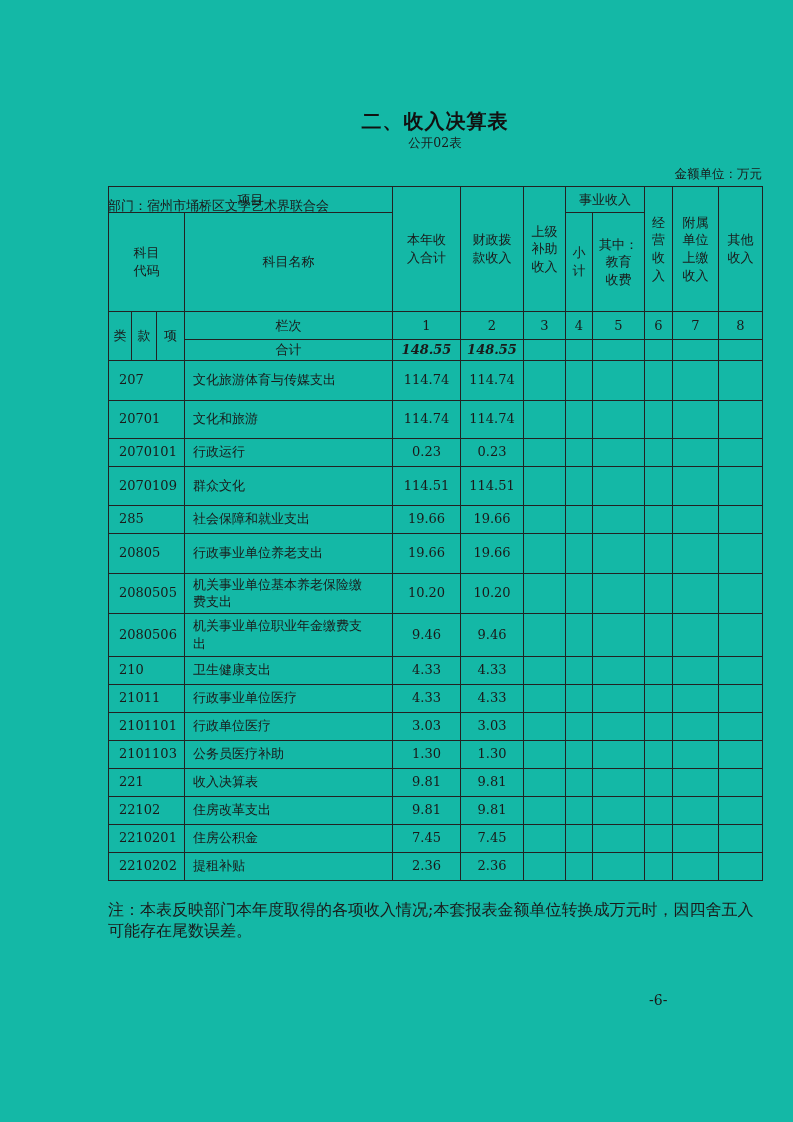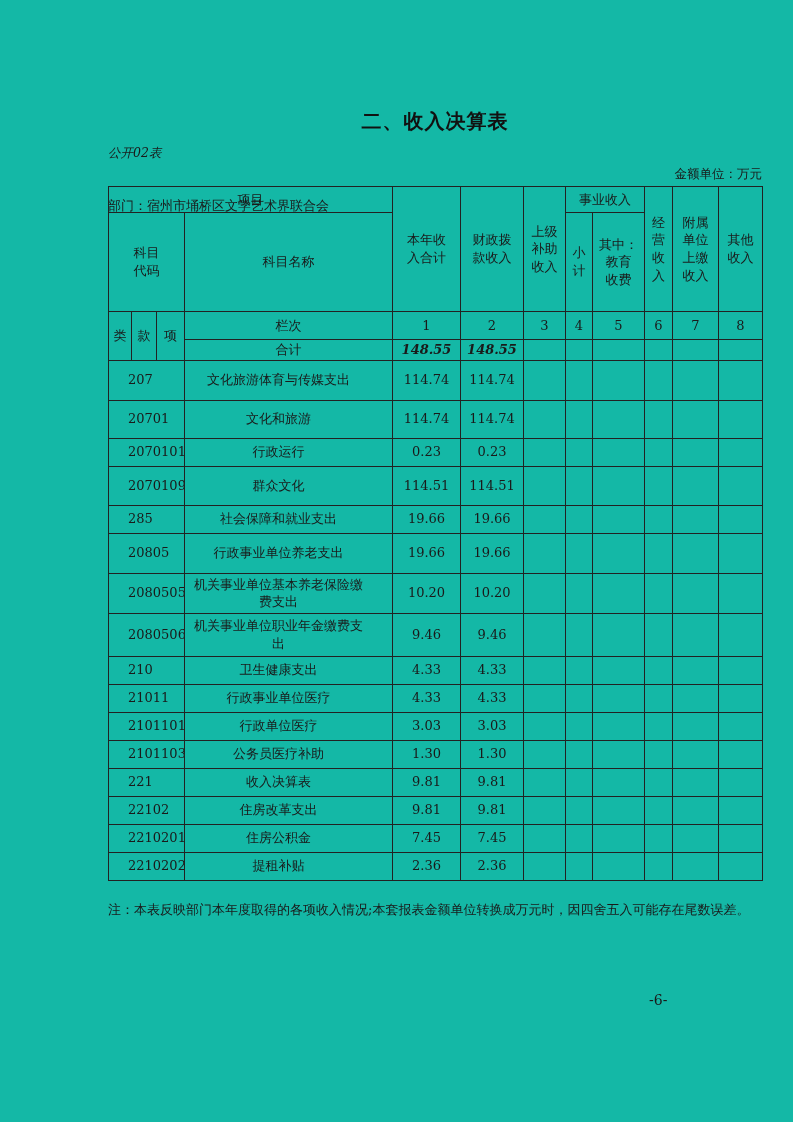--- a/index.html
+++ b/index.html
@@ -15,22 +15,22 @@
     overflow:hidden;
   }
   .title {
     position:absolute; top:108px; left:108px; width:654px;
     text-align:center;
     font-family:"Liberation Sans","DejaVu Sans",sans-serif;
     font-weight:bold; font-size:20px; letter-spacing:1px;
     color:#111;
   }
   .form-code {
-    position:absolute; top:145px; left:108px; width:654px;
-    text-align:left; font-size:12.5px;font-style:italic;
+    position:absolute; top:135px; left:108px; width:654px;
+    text-align:center; font-size:12.5px;
   }
   .dept {
     position:absolute; top:161px; left:108px;
     font-size:13px;
     margin-top:36px;
   }
   .unit {
     position:absolute; top:166px; left:108px; width:654px;
     text-align:right; font-size:12.5px;
   }
@@ -66,27 +66,27 @@
   thead tr.h-row1 { height:26px; }
   thead tr.h-row2 { height:99px; }
   thead tr.h-row3 { height:28px; }
   tbody tr { height:28px; }
   tbody tr:nth-child(1) { height:40px; }
   tbody tr:nth-child(2) { height:38px; }
   tbody tr:nth-child(4) { height:39px; }
   tbody tr:nth-child(6) { height:40px; }
   tbody tr:nth-child(7) { height:37px; }
   tbody tr:nth-child(8) { height:43px; }
-  td.code { text-align:left; padding-left:19px; }
-  td.name { text-align:center; padding:2px 28px 2px 8px; }
+  td.code { text-align:left; padding-left:10px; }
+  td.name { text-align:left; padding:2px 28px 2px 8px; }
   td.num  { text-align:center; }
   tr.total-row td.num { font-weight:bold;font-style:italic; }
   .note {
     position:absolute; top:899px; left:108px; width:655px;
-    font-size:13px; line-height:21px; text-align:left;
+    font-size:16px; line-height:21px; text-align:left;
   }
   .page-number {
     position:absolute; top:992px; left:649px;
     font-size:14px;
   }
 </style>
 </head>
 <body>
 
 <div class="page">

